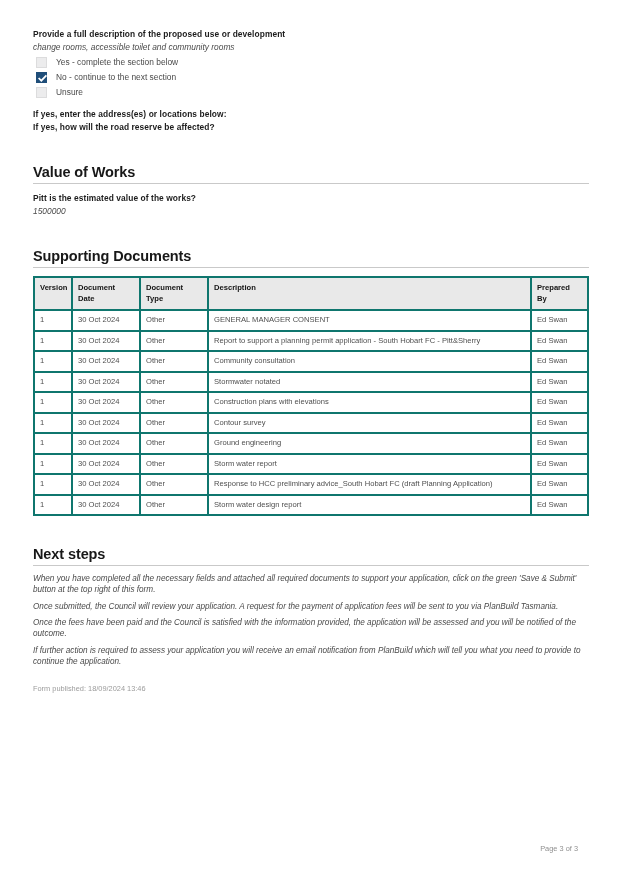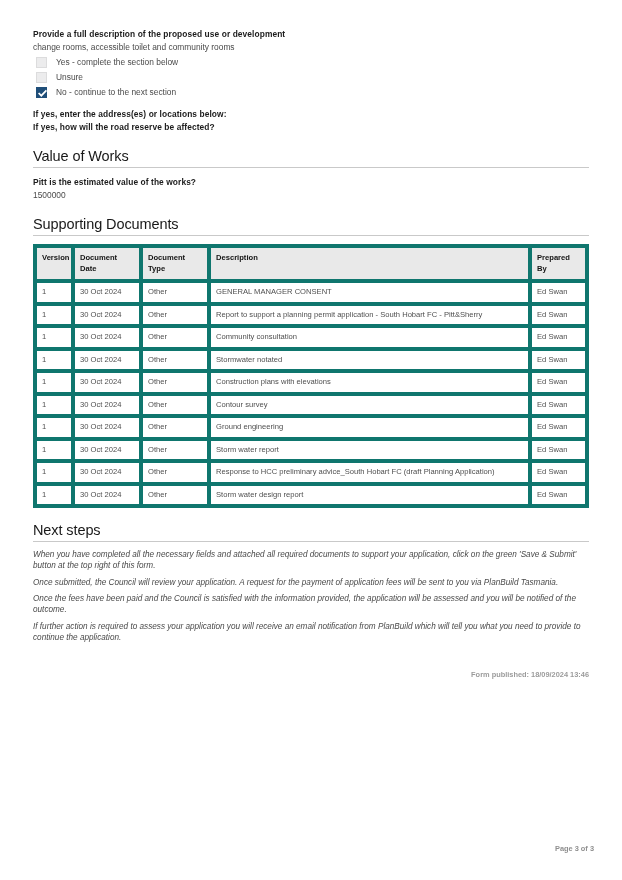--- a/index.html
+++ b/index.html
@@ -32,20 +32,21 @@
     line-height: 13px;
     margin: 0;
     letter-spacing: 0.01em;
   }
   .q-answer {
     font-size: 8.4px;
     font-weight: normal;
     color: #4a4a4a;
     line-height: 13px;
     margin: 0 0 2px 0;
+    font-style: italic;
   }
 
   .options {
     margin: 3px 0 6px 3px;
   }
   .opt-row {
     display: flex;
     align-items: flex-start;
     height: 15px;
   }
@@ -69,41 +70,41 @@
     top: 1px;
   }
   .opt-text {
     font-size: 8.4px;
     color: #4a4a4a;
     line-height: 11px;
   }
 
   .section-heading {
     font-size: 14.5px;
-    font-weight: normal;
+    font-weight: bold;
     color: #181818;
-    margin: 14px 0 0 0;
+    margin: 30px 0 0 0;
     padding: 0 0 3px 0;
     letter-spacing: -0.1px;
   }
   .section-rule {
     border: 0;
     border-top: 1px solid #c9c9c9;
     margin: 0 0 8px 0;
     height: 0;
   }
 
   table.docs {
     border-collapse: collapse;
     width: 100%;
     table-layout: fixed;
     margin-top: 4px;
   }
   table.docs th, table.docs td {
-    border: 4px solid #0f766e;
+    border: 2px solid #0f766e;
     padding: 4px 5px;
     text-align: left;
     vertical-align: middle;
     font-size: 7.6px;
     line-height: 10.5px;
   }
   table.docs th {
     background: #e9e9e9;
     color: #141414;
     font-weight: bold;
@@ -125,61 +126,59 @@
   .next-para {
     font-size: 8.2px;
     color: #4a4a4a;
     line-height: 10.8px;
     margin: 0 0 6px 0;
     max-width: 556px;
     font-style: italic;
   }
 
   .published {
-    text-align: right;
+    text-align: left;
     font-size: 7.4px;
     color: #9b9b9b;
-    margin-top: 26px;
-    font-weight: bold;
+    margin-top: 16px;
   }
 
   .page-footer {
     position: absolute;
-    right: 28px;
+    right: 44px;
     bottom: 27px;
     font-size: 7.4px;
     color: #8f8f8f;
-    font-weight: bold;
   }
 </style>
 </head>
 <body>
 
 <div class="page">
 
   <p class="q-label">Provide a full description of the proposed use or development</p>
   <p class="q-answer">change rooms, accessible toilet and community rooms</p>
 
 
   <div class="options">
     <div class="opt-row">
       <span class="cbox"></span>
       <span class="opt-text">Yes - complete the section below</span>
-    </div>
-    <div class="opt-row">
-      <span class="cbox"></span>
-      <span class="opt-text">Unsure</span>
     </div>
     <div class="opt-row">
       <span class="cbox checked">
         <svg width="9" height="9" viewBox="0 0 9 9" aria-hidden="true">
             <path d="M1.2 4.6 L3.3 6.7 L7.8 2.0" stroke="#ffffff" stroke-width="1.7" fill="none" stroke-linecap="square"></path>
           </svg>
       </span>
       <span class="opt-text">No - continue to the next section</span>
+    </div>
+    <div class="opt-row">
+      <span class="cbox"></span>
+      <span class="opt-text">Unsure</span>
     </div>
   </div>
 
   <p class="q-label">If yes, enter the address(es) or locations below:</p>
   <p class="q-label">If yes, how will the road reserve be affected?</p>
 
   <h2 class="section-heading">Value of Works</h2>
   <hr class="section-rule">
   <p class="q-label">Pitt is the estimated value of the works?</p>
   <p class="q-answer">1500000</p>

